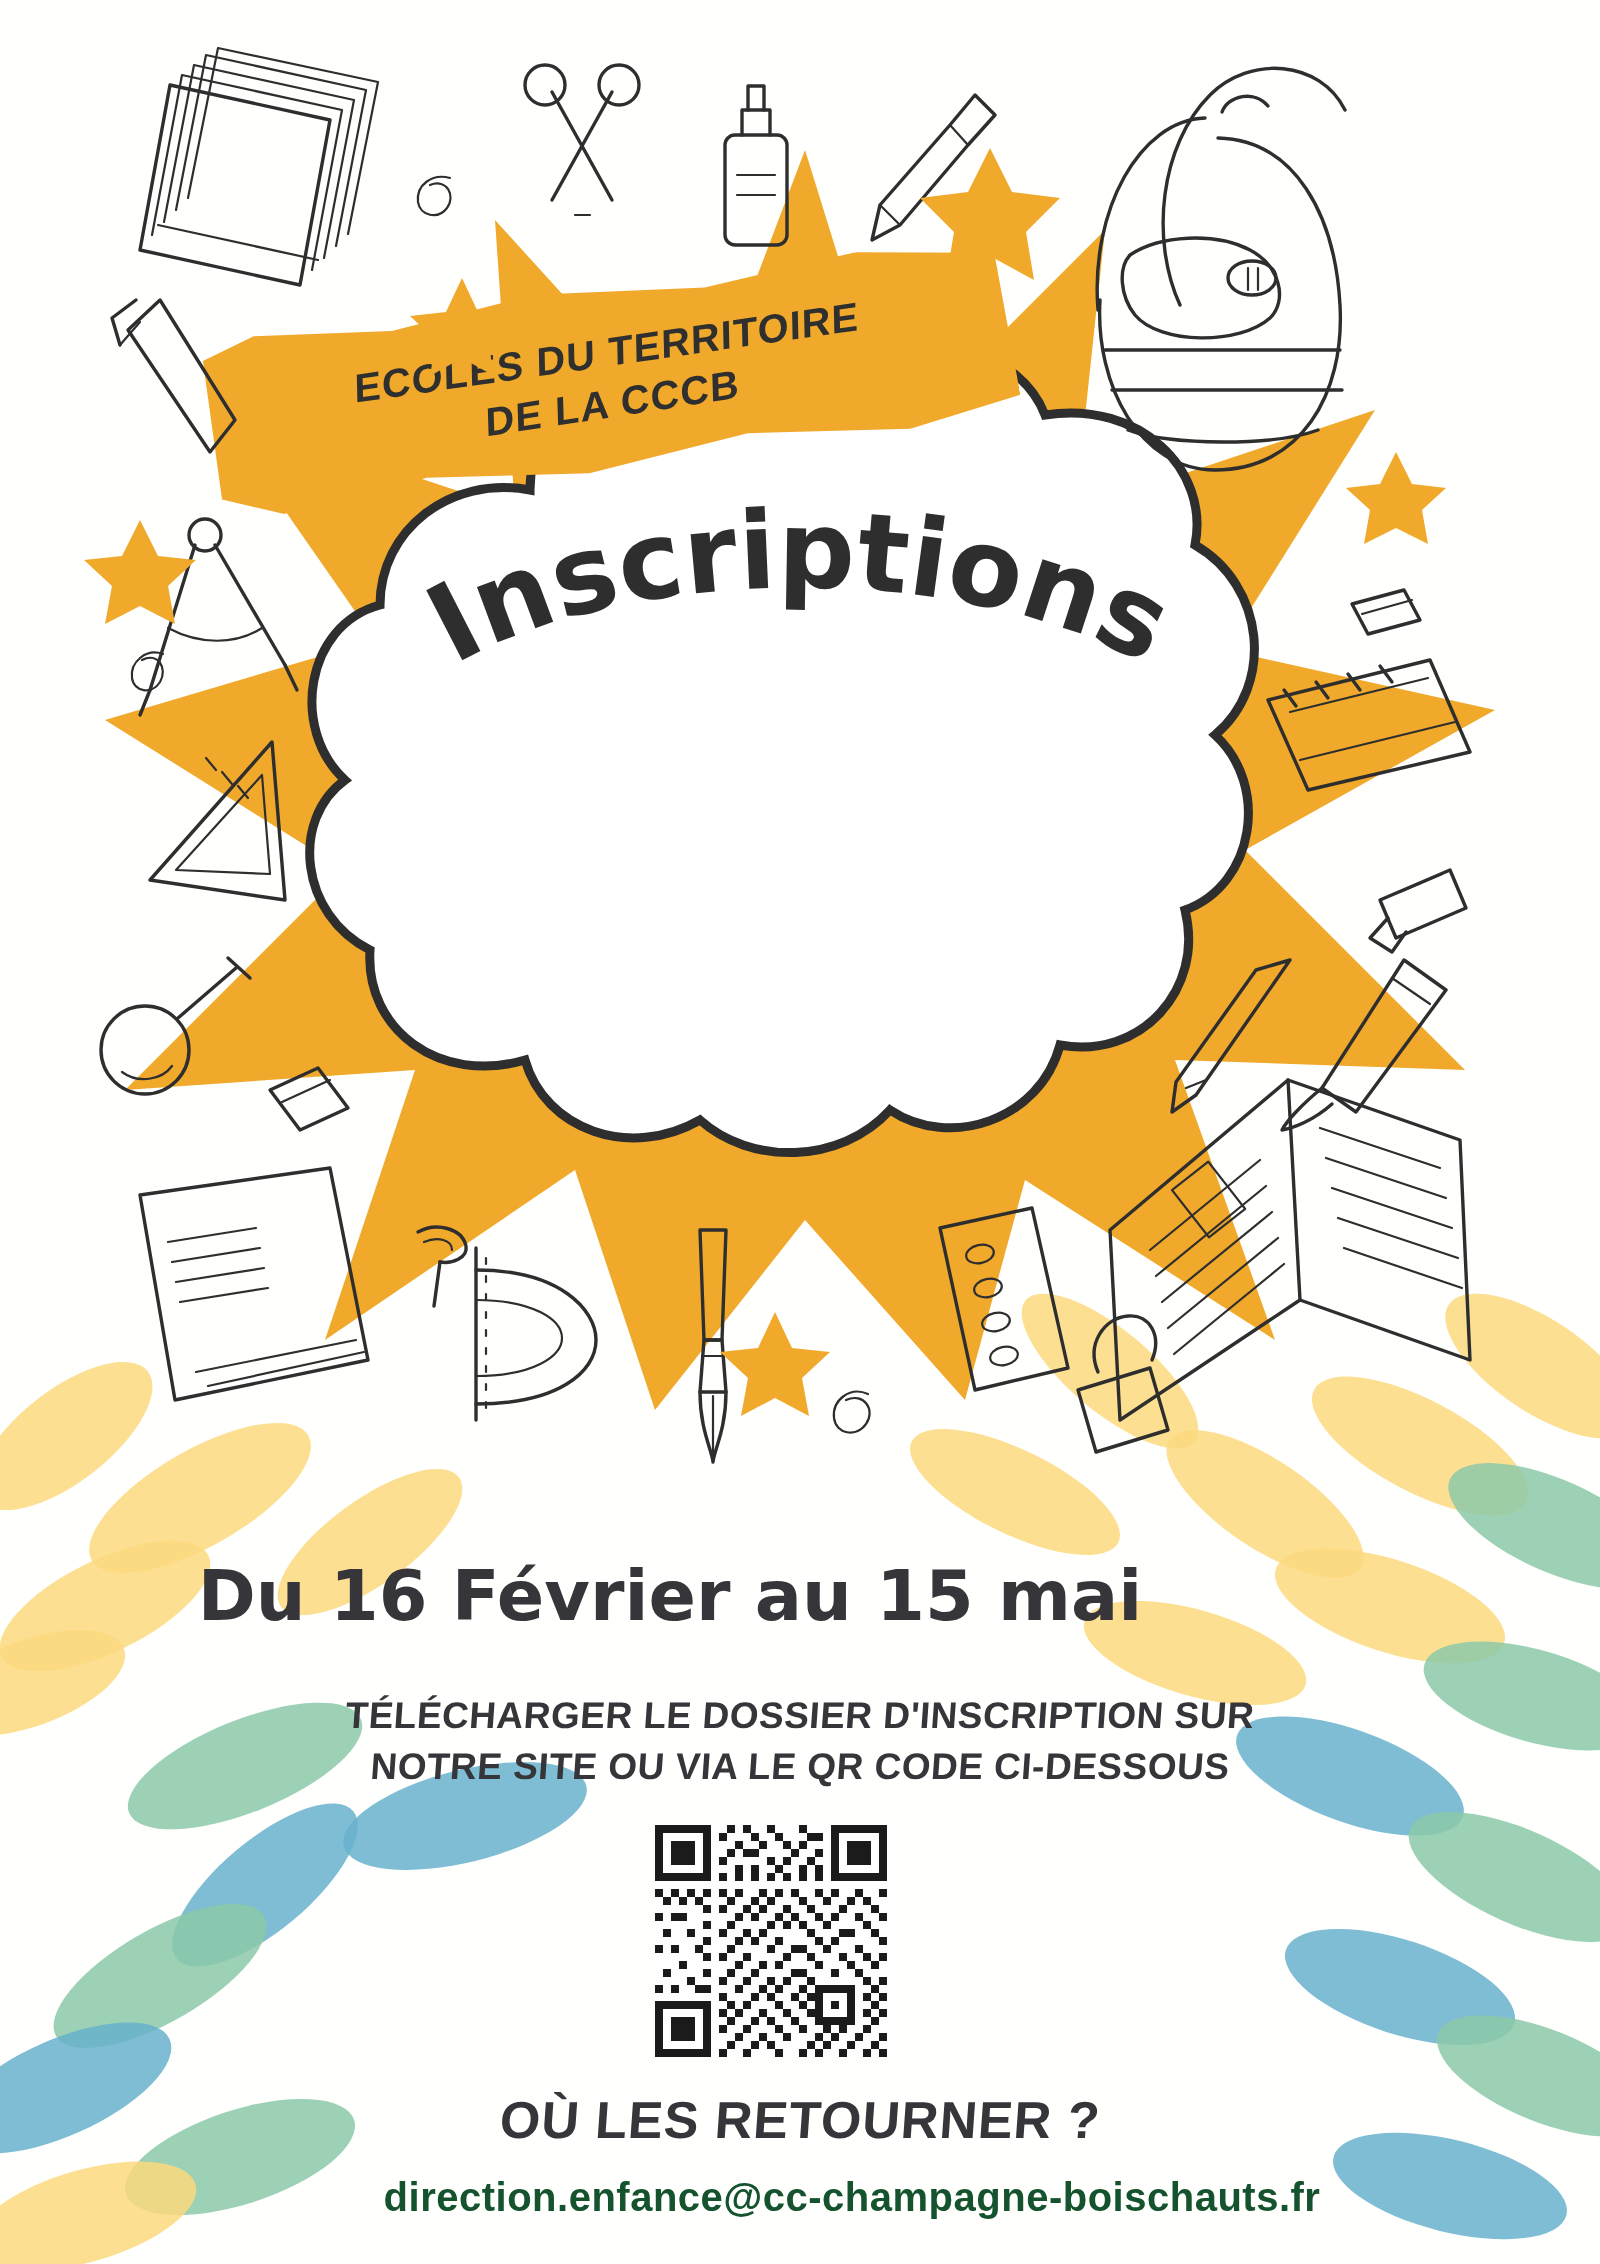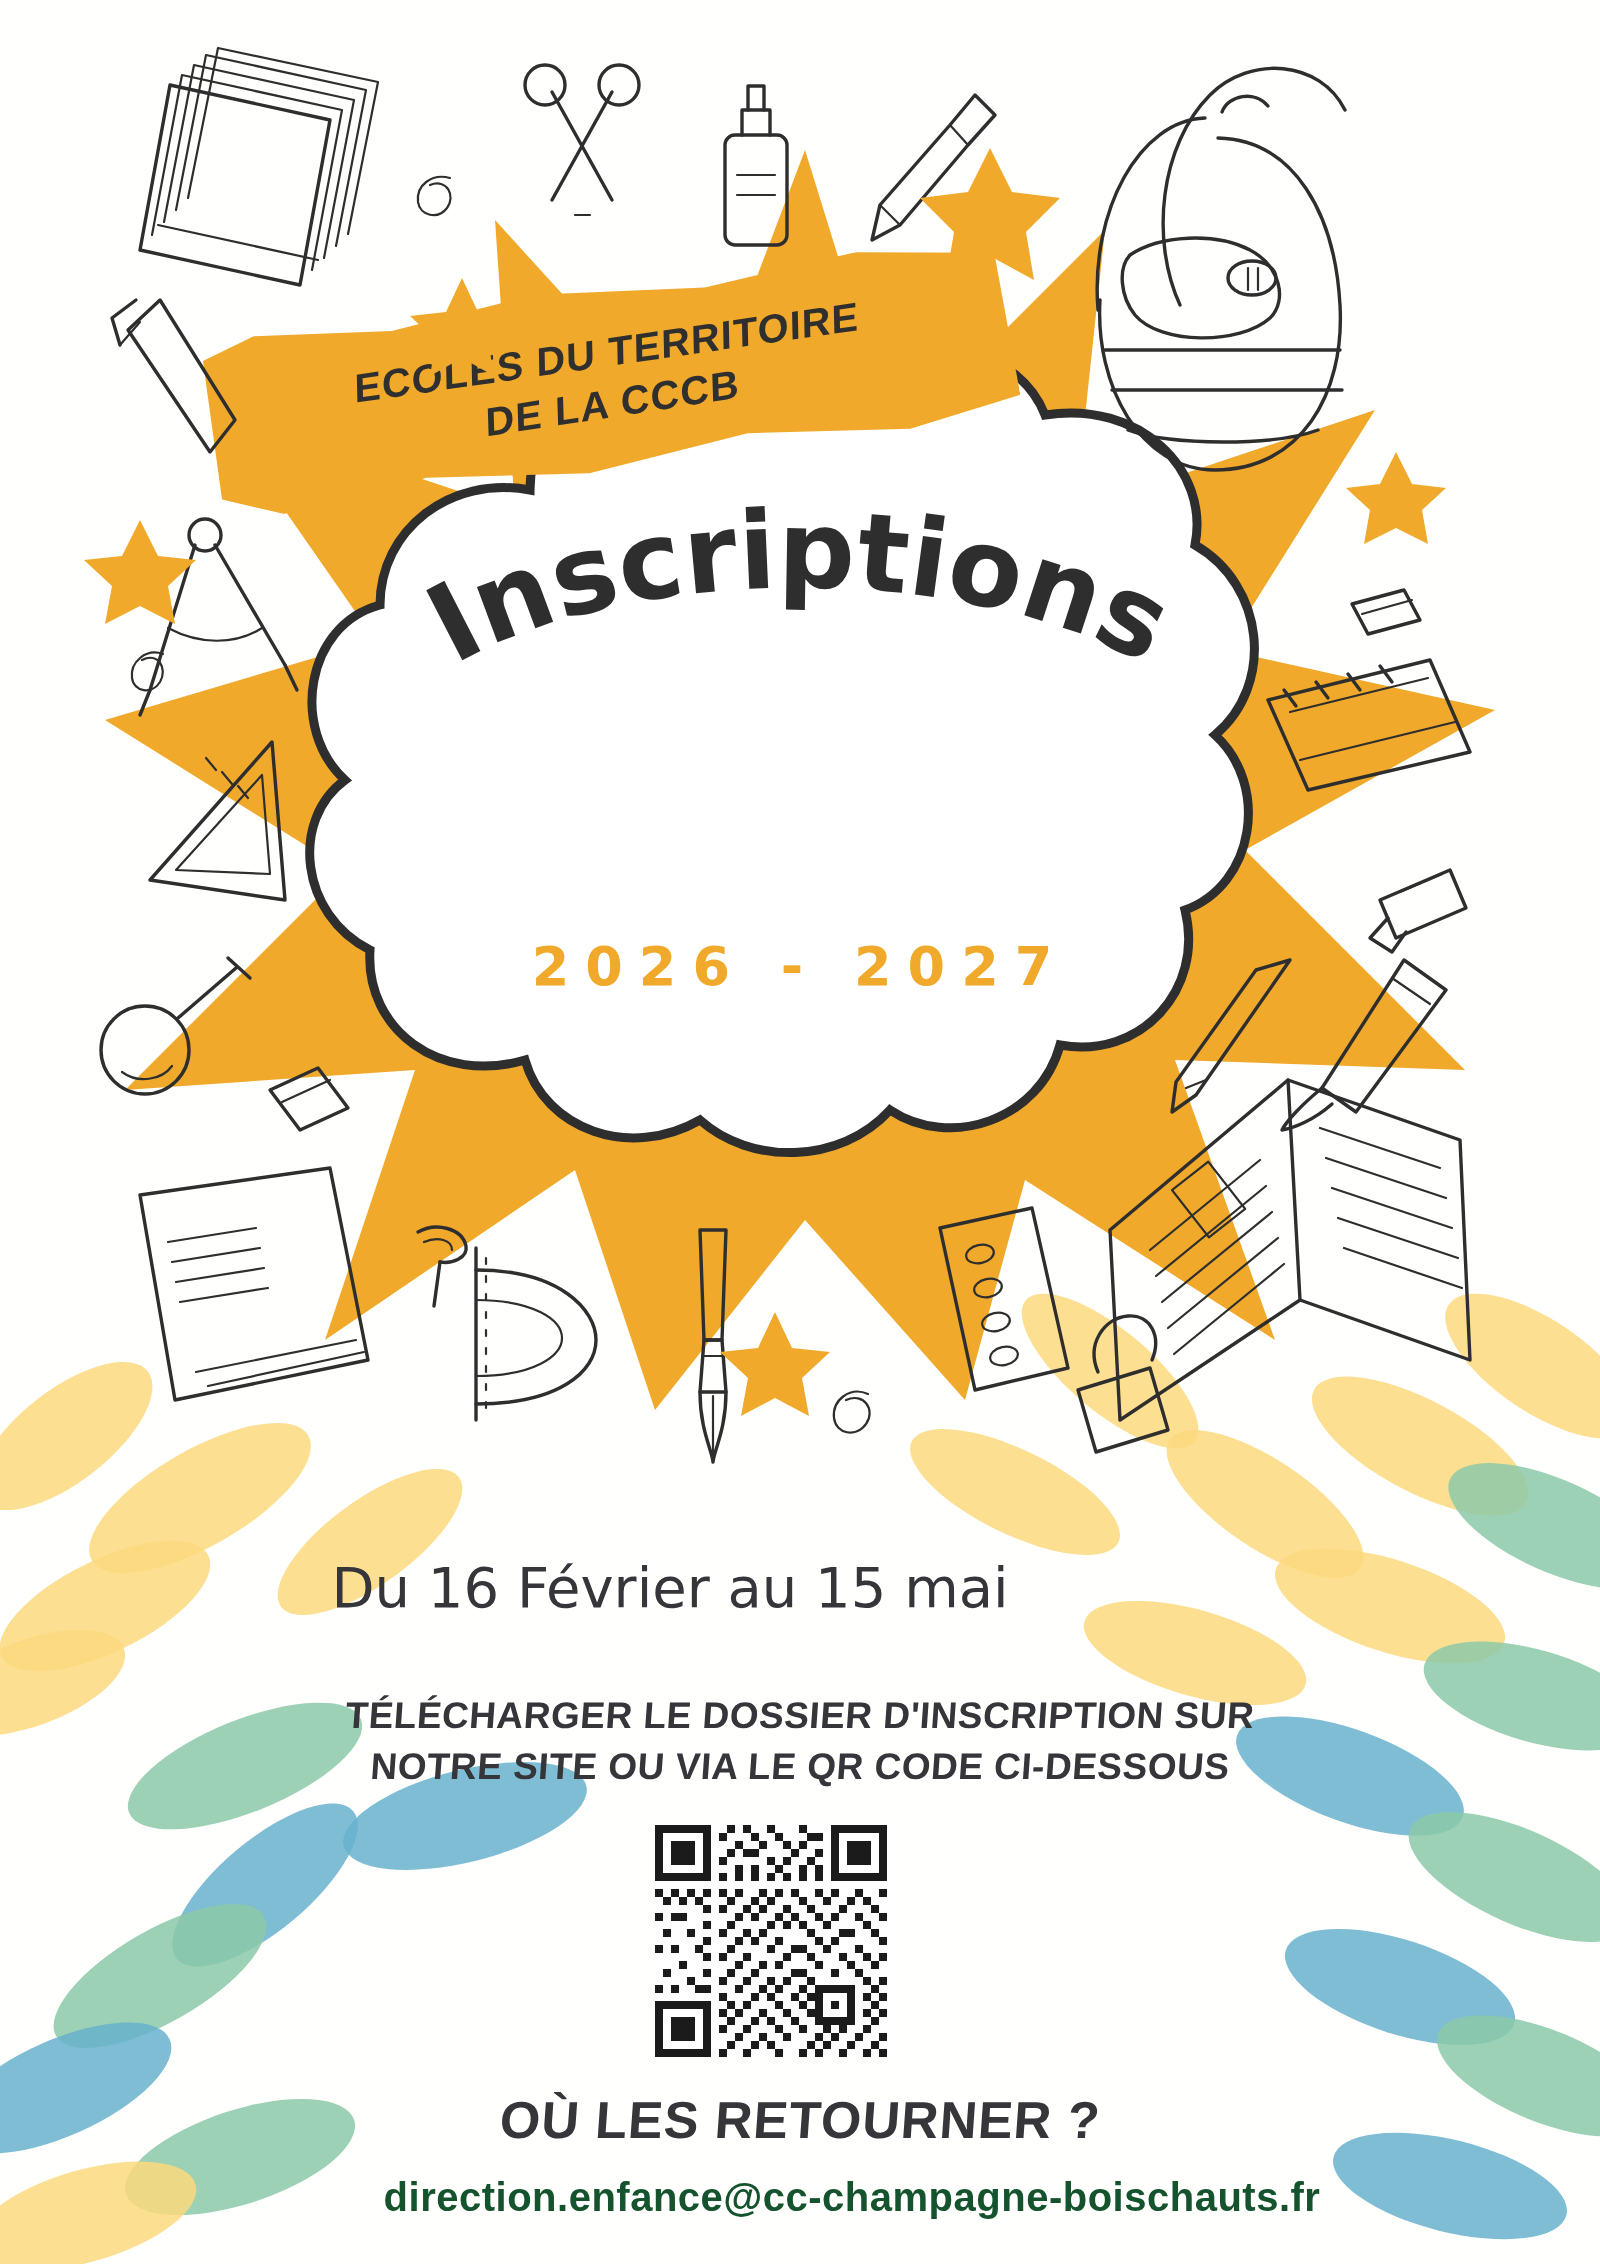--- a/index.html
+++ b/index.html
@@ -131,22 +131,22 @@
   }
 
   
   .dates {
     position: absolute;
     left: 0;
     top: 1555px;
     width: 1340px;
     text-align: center;
     font-family: "DejaVu Sans", sans-serif;
-    font-weight: 400;
-    font-size: 56px;
+    font-weight: 700;
+    font-size: 70px;
     color: #35353a;
     letter-spacing: 0px;
   }
 
   
   .instructions {
     position: absolute;
     left: 0;
     top: 1690px;
     width: 1600px;
@@ -276,21 +276,20 @@
   <svg class="arc-title" viewBox="0 0 1000 320" xmlns="http://www.w3.org/2000/svg">
     <defs>
       <path id="arcpath" d="M 55,290 C 180,60 820,60 945,290"></path>
     </defs>
     <text>
       <textPath href="#arcpath" startOffset="50%" text-anchor="middle">Inscriptions</textPath>
     </text>
   </svg>
 
 
-  <div class="years">2026 - 2027</div>
 
   <svg class="supplies" viewBox="0 0 1600 1480" xmlns="http://www.w3.org/2000/svg">
 
     <g>
       <path class="ink" d="M140,250 L170,85 L330,120 L300,285 Z"></path>
       <path class="ink-thin" d="M152,235 L182,75 L342,110 L312,270"></path>
       <path class="ink-thin" d="M164,222 L194,65 L354,100 L324,258"></path>
       <path class="ink-thin" d="M176,210 L206,55 L366,90 L336,246"></path>
       <path class="ink-thin" d="M188,198 L218,48 L378,82 L348,234"></path>
       <path class="ink-thin" d="M158,225 L318,260"></path>

